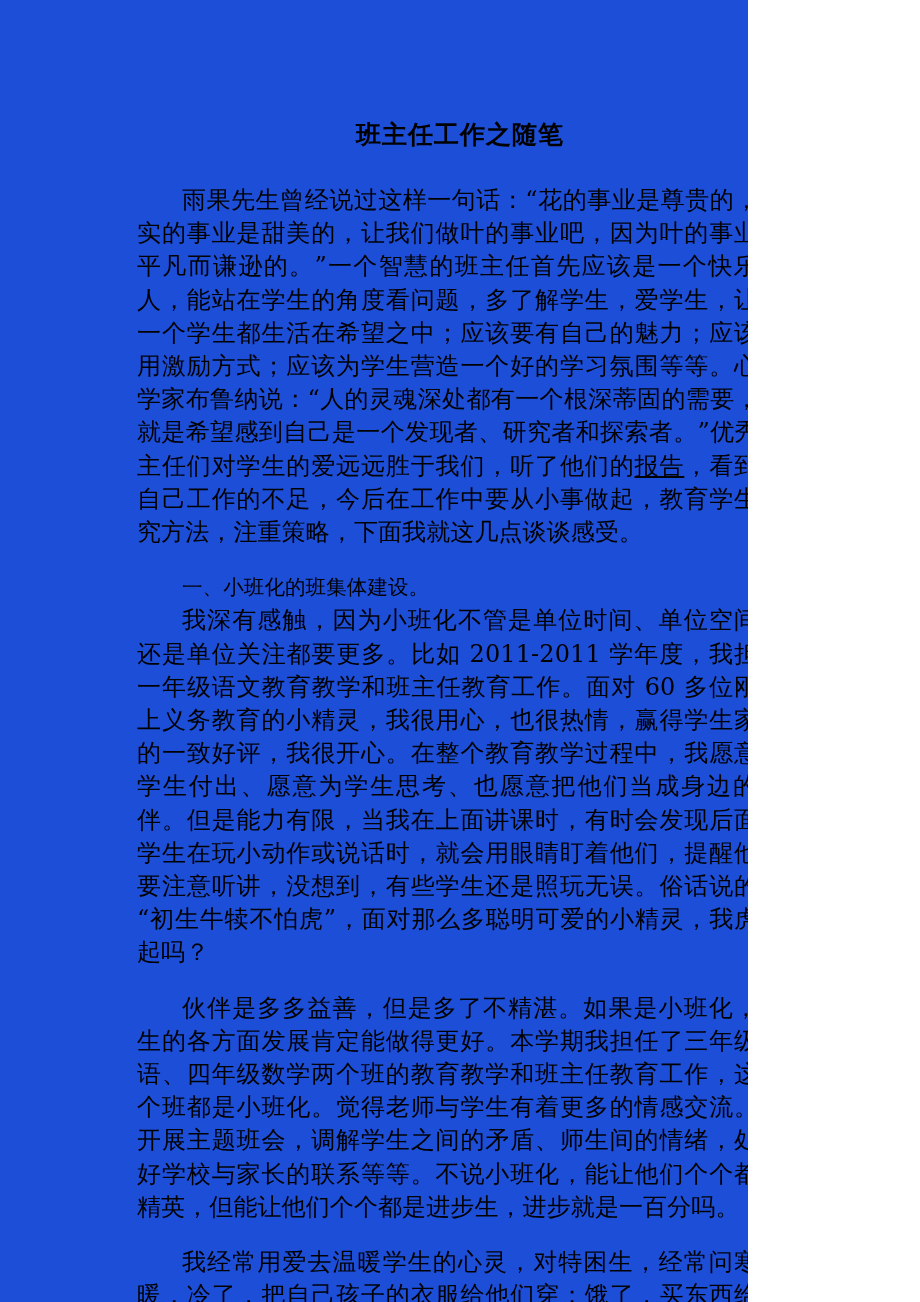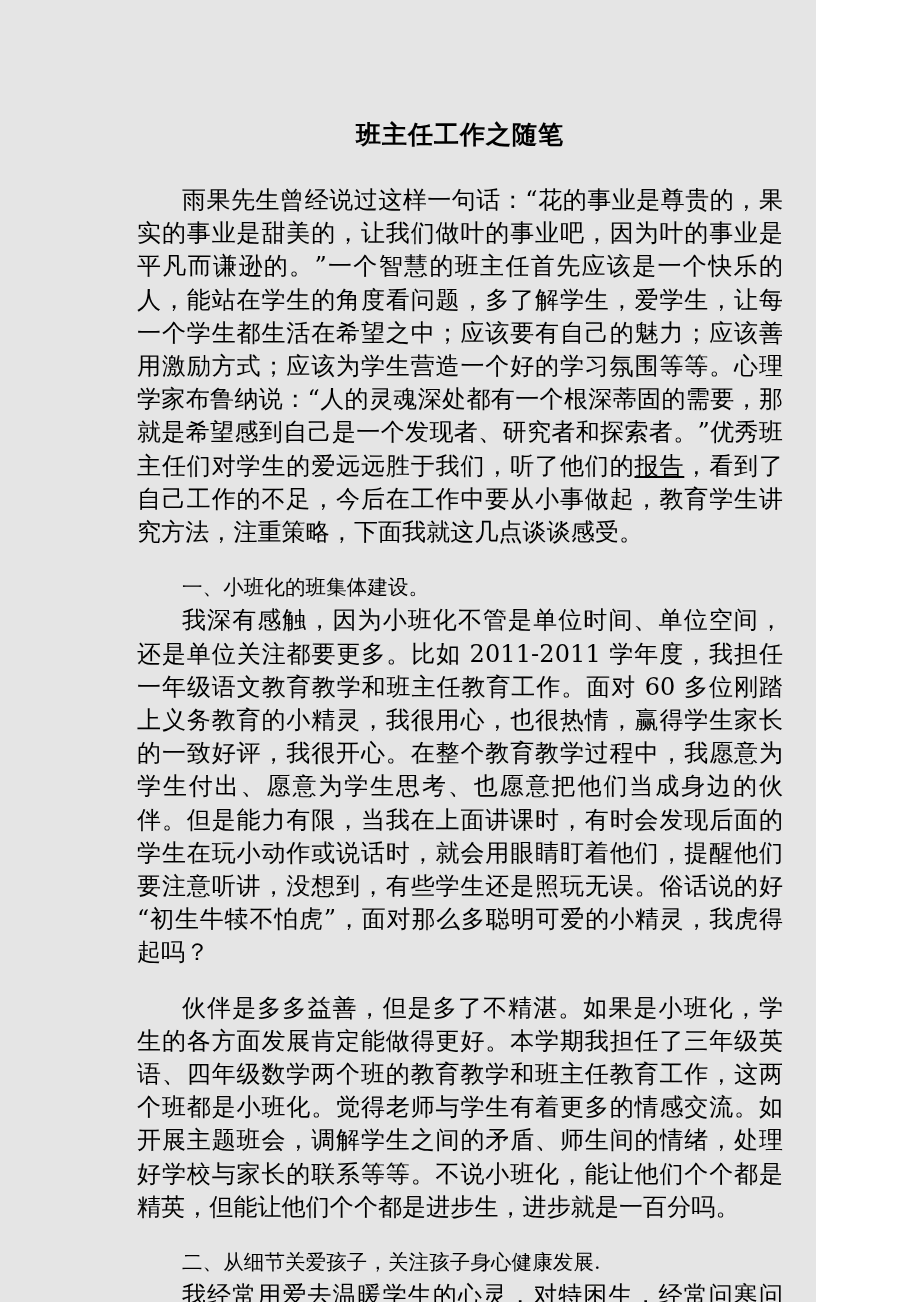--- a/index.html
+++ b/index.html
@@ -10,23 +10,23 @@
   }
 
   body {
     font-family: "DejaVu Serif", "Liberation Serif", serif;
     color: #000000;
     -webkit-font-smoothing: antialiased;
   }
 
   .page {
     position: relative;
-    width: 816px;
+    width: 748px;
     height: 1302px;
-    background: #e5e5e5;
+    background: #1d4ed8;
     overflow: hidden;
     box-sizing: border-box;
   }
 
   .content {
     position: absolute;
     left: 137px;
     top: 0;
     width: 646px;
   }
@@ -91,19 +91,18 @@
     <h1 class="doc-title">班主任工作之随笔</h1>
 
     <p class="para first-body"><span>雨果先生曾经说过这样一句话：“花的事业是尊贵的，果实的事业是甜美的，让我们做叶的事业吧，因为叶的事业是平凡而谦逊的。”一个智慧的班主任首先应该是一个快乐的人，能站在学生的角度看问题，多了解学生，爱学生，让每一个学生都生活在希望之中；应该要有自己的魅力；应该善用激励方式；应该为学生营造一个好的学习氛围等等。心理学家布鲁纳说：“人的灵魂深处都有一个根深蒂固的需要，那就是希望感到自己是一个发现者、研究者和探索者。”优秀班主任们对学生的爱远远胜于我们，听了他们的</span><a class="lnk" href="#">报告</a><span>，看到了自己工作的不足，今后在工作中要从小事做起，教育学生讲究方法，注重策略，下面我就这几点谈谈感受。</span></p>
 
     <p class="heading h-sec">一、小班化的班集体建设。</p>
 
     <p class="para">我深有感触，因为小班化不管是单位时间、单位空间，还是单位关注都要更多。比如 2011-2011 学年度，我担任一年级语文教育教学和班主任教育工作。面对 60 多位刚踏上义务教育的小精灵，我很用心，也很热情，赢得学生家长的一致好评，我很开心。在整个教育教学过程中，我愿意为学生付出、愿意为学生思考、也愿意把他们当成身边的伙伴。但是能力有限，当我在上面讲课时，有时会发现后面的学生在玩小动作或说话时，就会用眼睛盯着他们，提醒他们要注意听讲，没想到，有些学生还是照玩无误。俗话说的好 “初生牛犊不怕虎”，面对那么多聪明可爱的小精灵，我虎得起吗？</p>
 
     <p class="para">伙伴是多多益善，但是多了不精湛。如果是小班化，学生的各方面发展肯定能做得更好。本学期我担任了三年级英语、四年级数学两个班的教育教学和班主任教育工作，这两个班都是小班化。觉得老师与学生有着更多的情感交流。如开展主题班会，调解学生之间的矛盾、师生间的情绪，处理好学校与家长的联系等等。不说小班化，能让他们个个都是精英，但能让他们个个都是进步生，进步就是一百分吗。</p>
 
-    <p class="heading h-sec">二、从细节关爱孩子，关注孩子身心健康发展.</p>
 
 
     <p class="para">我经常用爱去温暖学生的心灵，对特困生，经常问寒问暖，冷了，把自己孩子的衣服给他们穿；饿了，买东西给他们吃。就这样温暖了一颗颗幼小的心灵，孩子们对我的敬佩之情由然而生，师生之间架起了一座座信任的桥梁，他们也乐意和我推心置腹地谈学习、谈生活，从而班级管理收到了良好的效果。</p>
 
   </div>
 </div>
 
 </body></html>

